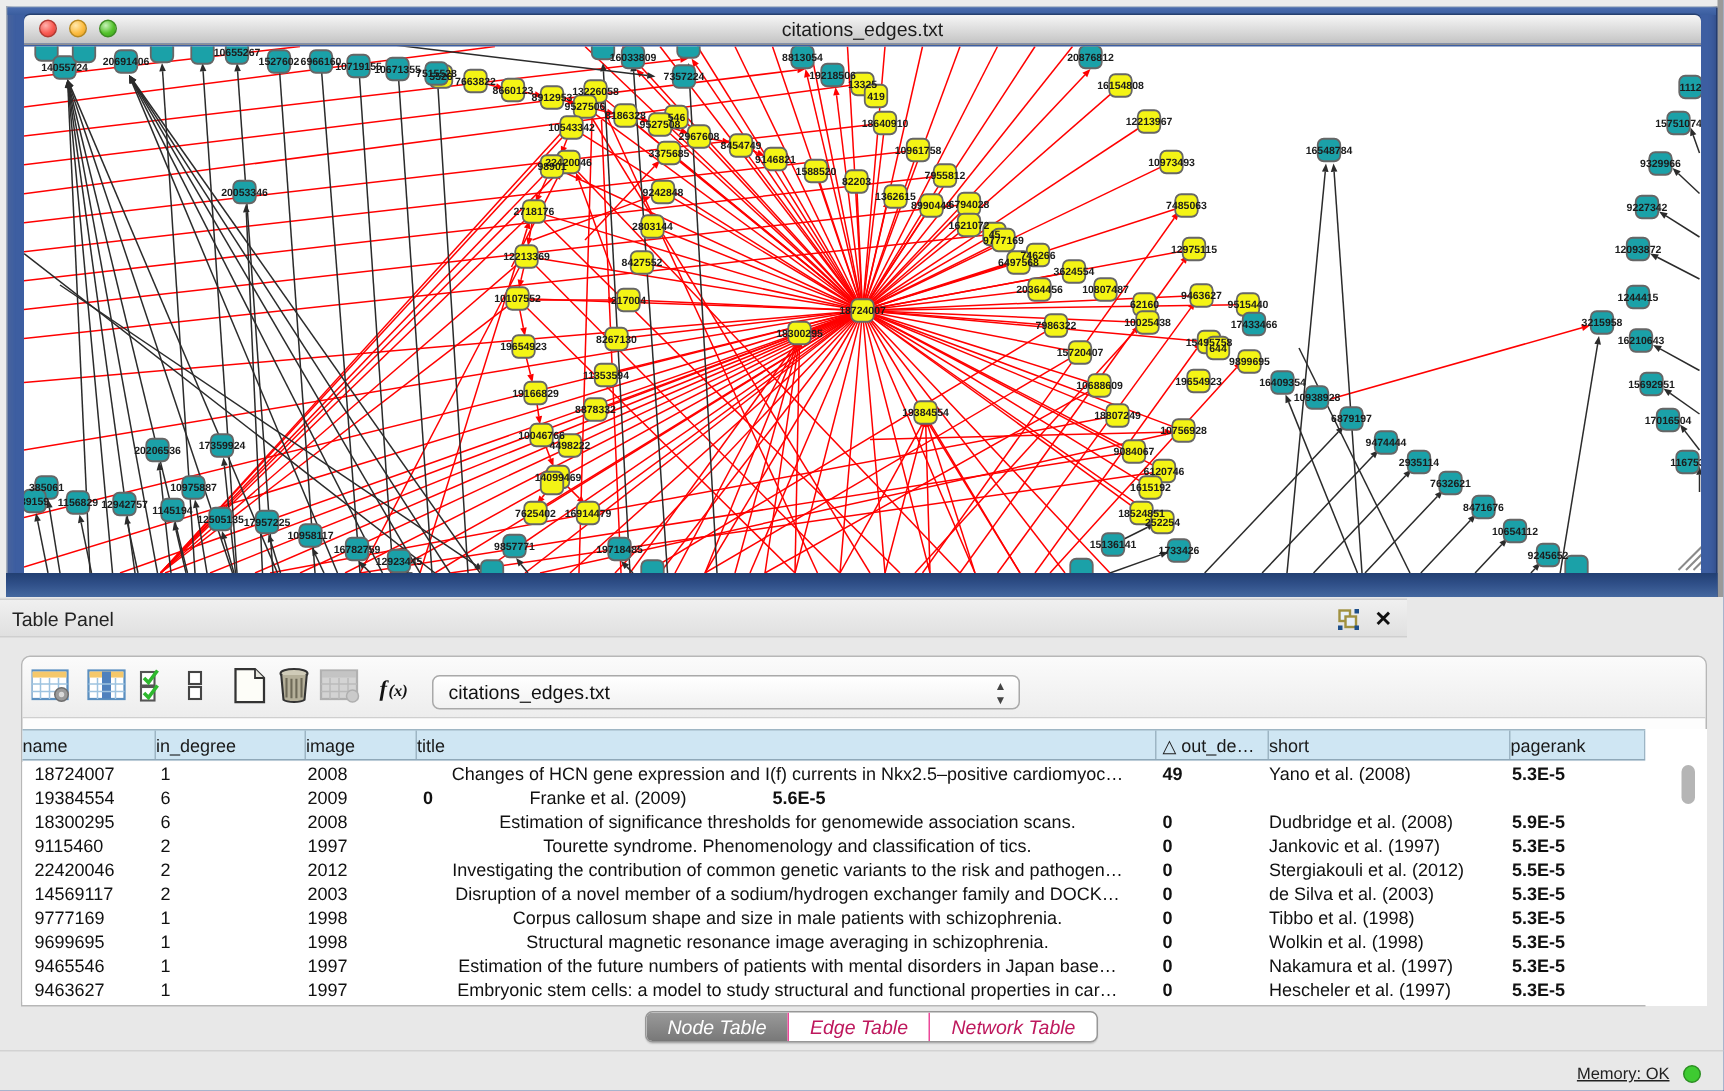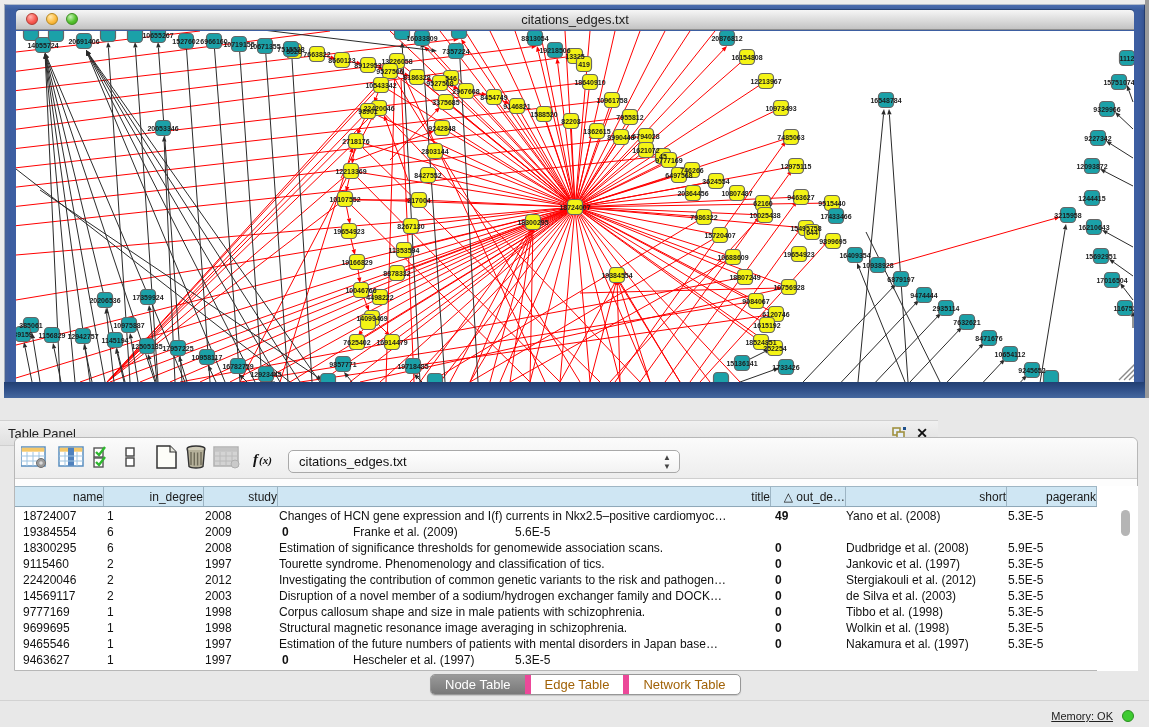--- a/index.html
+++ b/index.html
@@ -6,42 +6,42 @@
 .frame {position:absolute;left:4px;top:4px;width:1141px;height:394px;background:#3d5ea1;box-shadow:inset 1px 1px 0 rgba(250,250,240,.65), inset -1px 0 0 rgba(10,25,60,.35);}
 .frame .inner-shadow {position:absolute;left:0;top:0;right:0;bottom:0;box-shadow:inset 0 -3px 6px rgba(0,0,20,.35), inset 3px 0 4px rgba(255,255,255,.12);}
 .titlebar {position:absolute;left:16px;top:10px;width:1118px;height:20px;background:linear-gradient(#f6f6f6,#d8d8d8 60%,#c3c3c3);border-bottom:1px solid #8f8f8f;border-radius:4px 4px 0 0;box-shadow:0 -1px 0 #26406f;}
 .titlebar .t {position:absolute;left:0;right:0;top:2px;text-align:center;font-size:13px;color:#1c1c1c;}
 .tl {position:absolute;top:3px;width:12px;height:12px;border-radius:50%;}
 .tl.r {left:10px;background:radial-gradient(circle at 35% 30%, #ffb3ae, #f95a52 55%, #d63e35);border:1px solid #b33a32;}
 .tl.y {left:30px;background:radial-gradient(circle at 35% 30%, #ffe9b0, #fdbc40 55%, #dd9b22);border:1px solid #b8881f;}
 .tl.g {left:50px;background:radial-gradient(circle at 35% 30%, #c7f2b9, #54c22c 55%, #3d9e1e);border:1px solid #3c8e22;}
 .canvas {position:absolute;left:16px;top:31px;width:1118px;height:351px;background:#ffffff;}
 .panel {position:absolute;left:0;top:398px;width:1149px;height:329px;background:#e8e8e8;}
-.ptitle {position:absolute;left:0;top:22px;width:938px;height:26px;background:linear-gradient(#f0f0f0,#e0e0e0);border-top:1px solid #d0d0d0;border-bottom:1px solid #cfcfcf;}
+.ptitle {position:absolute;left:0;top:1px;width:938px;height:26px;background:linear-gradient(#f0f0f0,#e0e0e0);border-top:1px solid #d0d0d0;border-bottom:1px solid #cfcfcf;}
 .ptitle span {position:absolute;left:8px;top:5px;font-size:13px;color:#222;}
 .float-ic {position:absolute;right:32px;top:6px;width:14px;height:14px;}
 .close-ic {position:absolute;right:10px;top:4px;font-size:14px;color:#111;font-weight:bold;}
 .toolbox {position:absolute;left:14px;top:39px;width:1124px;height:234px;background:#fdfdfd;border:1px solid #b7b7b7;border-radius:6px 6px 0 0;}
 .toolbar {position:absolute;left:0;top:0;width:100%;height:41px;background:linear-gradient(#fbfbfb,#ededed);border-bottom:1px solid #cfcfcf;border-radius:6px 6px 0 0;}
 .combo {position:absolute;left:273px;top:12px;width:392px;height:23px;background:linear-gradient(#ffffff,#f2f2f2);border:1px solid #a9a9a9;border-radius:5px;font-size:13px;color:#111;padding:3px 0 0 10px;}
 .combo .arr {position:absolute;right:8px;top:2px;font-size:8px;color:#444;line-height:9px;}
 .thead {position:absolute;left:0px;top:48px;width:1082px;height:21px;display:flex;background:#cfe6f3;border-top:1px solid #9fb6c4;border-bottom:1px solid #8fa8b8;font-size:12px;color:#1a1a1a;}
-.thead div {border-right:1px solid #9db5c4;text-align:right;padding-top:3px;height:100%;}
+.thead div {border-right:1px solid #9db5c4;text-align:left;padding-top:3px;height:100%;}
 .trow {display:flex;width:1082px;height:16px;font-size:12px;color:#111;background:#fff;}
 .trow div {overflow:hidden;white-space:nowrap;padding-top:1px;}
 .c1 {width:89px;padding-left:8px;} .c2 {width:100px;padding-left:3px;} .c3 {width:74px;padding-left:1px;}
-.c4 {width:493px;padding-left:1px;} .c5 {width:75px;padding-left:4px;font-weight:bold;} .c6 {width:161px;text-align:left;} .c7 {width:90px;padding-left:1px;}
+.c4 {width:493px;padding-left:1px;text-align:center;} .c5 {width:75px;padding-left:4px;font-weight:bold;} .c6 {width:161px;text-align:left;} .c7 {width:90px;padding-left:1px;font-weight:bold;}
 .th1 {width:89px;} .th2 {width:100px;} .th3 {width:74px;} .th4 {width:493px;} .th5 {width:75px;text-align:left;padding-left:4px;} .th6 {width:161px;} .th7 {width:90px;}
 .tbody {position:absolute;left:0px;top:70px;width:1082px;height:162px;background:#fff;}
 .scrollcol {position:absolute;left:1082px;top:48px;width:41px;height:185px;background:#fff;}
 .thumb {position:absolute;left:24px;top:24px;width:9px;height:26px;border-radius:5px;background:#b5b5b5;}
 .tabs {position:absolute;left:430px;top:276px;height:21px;display:flex;border:1px solid #979797;border-radius:5px;overflow:hidden;background:#fff;box-shadow:0 1px 1px rgba(0,0,0,.15);font-size:13px;}
-.tabs div {padding:2px 14px 0 14px;height:100%;}
+.tabs div {padding:2px 14px 0 14px;height:100%;font-style:italic;}
 .tabs .sel {background:linear-gradient(#9a9a9a,#787878);color:#fff;}
-.tabs .nsel {color:#a16207;border-left:6px solid #ec4899;}
+.tabs .nsel {color:#be185d;border-left:1px solid #ec4899;}
 .statusline {position:absolute;left:0;top:302px;width:1149px;border-top:1px solid #d2d2d2;}
 .mem {position:absolute;right:36px;top:312px;font-size:11px;color:#222;text-decoration:underline;}
 .dot {position:absolute;right:15px;top:312px;width:12px;height:12px;border-radius:50%;background:#3ecb31;border:1px solid #2c8f22;}
 </style></head><body>
 <div class="desk"></div>
 <div style="position:absolute;left:1145px;top:0;width:4px;height:398px;background:#9a9a9a;"></div>
 <div class="frame">
     <div class="inner-shadow"></div>
   </div>
 <div style="position:absolute;left:4px;top:382px;width:1141px;height:16px;background:linear-gradient(180deg,#223f72,#2f4f88 45%,#45689f);"></div>
@@ -823,21 +823,21 @@
           </g>
 
 <text x="232" y="19" font-size="15" font-style="italic" font-weight="bold" font-family="Liberation Serif,serif" fill="#111">f</text>
           <text x="238" y="19" font-size="11" font-style="italic" font-weight="bold" font-family="Liberation Serif,serif" fill="#111">(x)</text>
 </svg>
 <div class="combo">citations_edges.txt<div class="arr">▲<br>▼</div></div>
 </div>
 <div class="thead">
         <div class="th1">name</div>
         <div class="th2">in_degree</div>
-        <div class="th3">study</div>
+        <div class="th3">image</div>
         <div class="th4">title</div>
         <div class="th5">△ out_de…</div>
         <div class="th6">short</div>
         <div class="th7">pagerank</div>
       </div>
 <div class="tbody">
 <div class="trow">
           <div class="c1">18724007</div>
           <div class="c2">1</div>
           <div class="c3">2008</div>
@@ -914,20 +914,21 @@
           <div class="c3">1997</div>
           <div class="c4">Estimation of the future numbers of patients with mental disorders in Japan base…</div>
           <div class="c5">0</div>
           <div class="c6">Nakamura et al. (1997)</div>
           <div class="c7">5.3E-5</div>
         </div>
 <div class="trow">
           <div class="c1">9463627</div>
           <div class="c2">1</div>
           <div class="c3">1997</div>
+          <div class="c4">Embryonic stem cells: a model to study structural and functional properties in car…</div>
           <div class="c5">0</div>
           <div class="c6">Hescheler et al. (1997)</div>
           <div class="c7">5.3E-5</div>
         </div>
 </div>
 <div class="scrollcol">
         <div class="thumb"></div>
       </div>
 </div>
 <div class="tabs">

